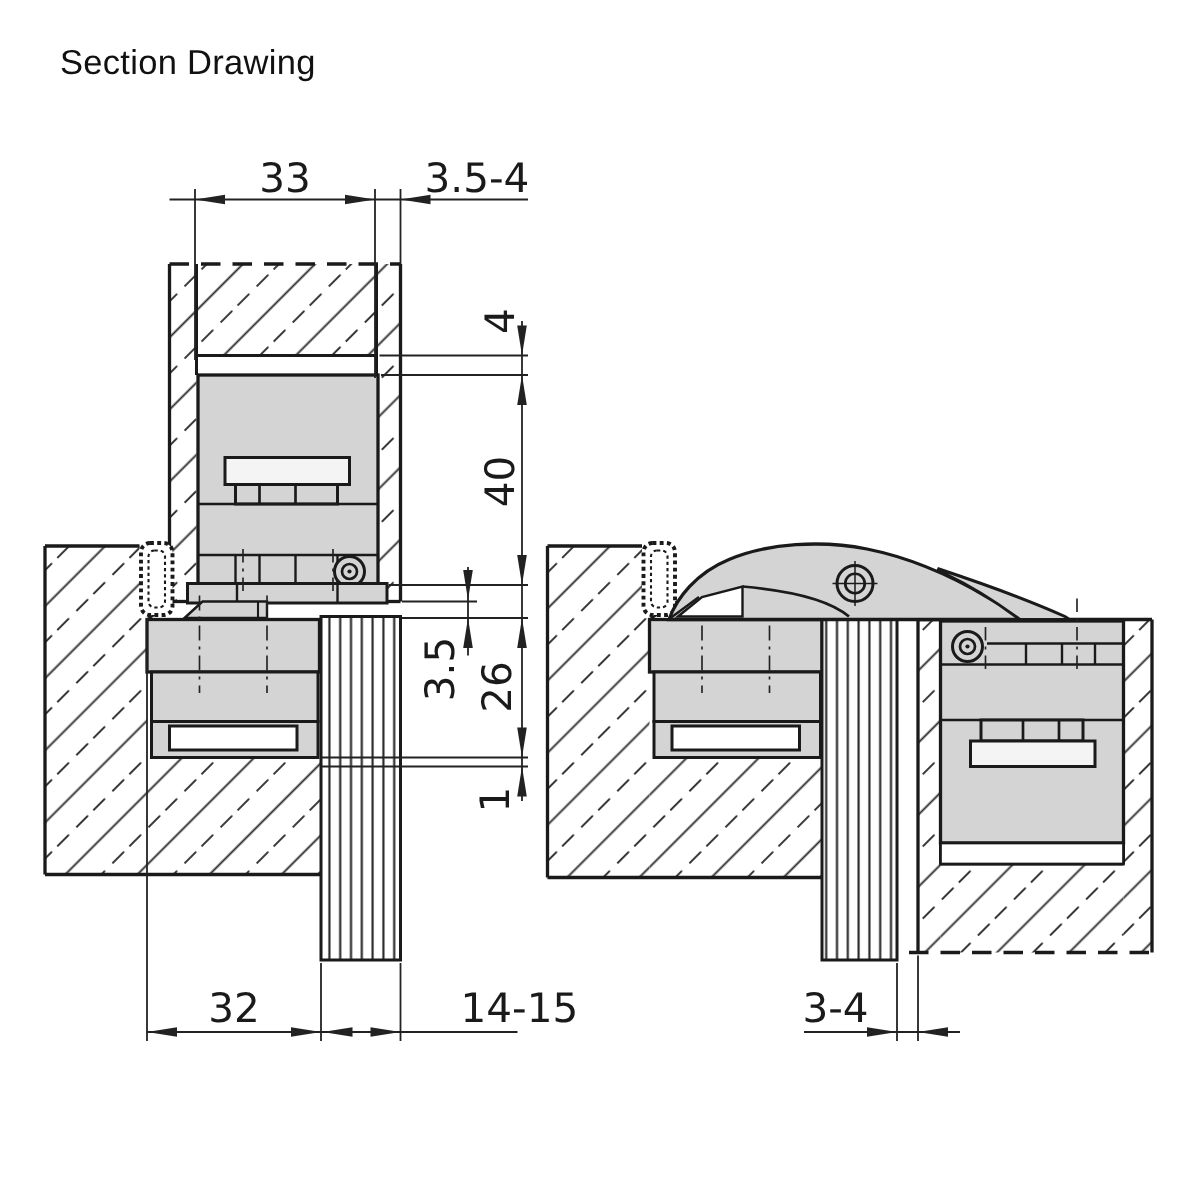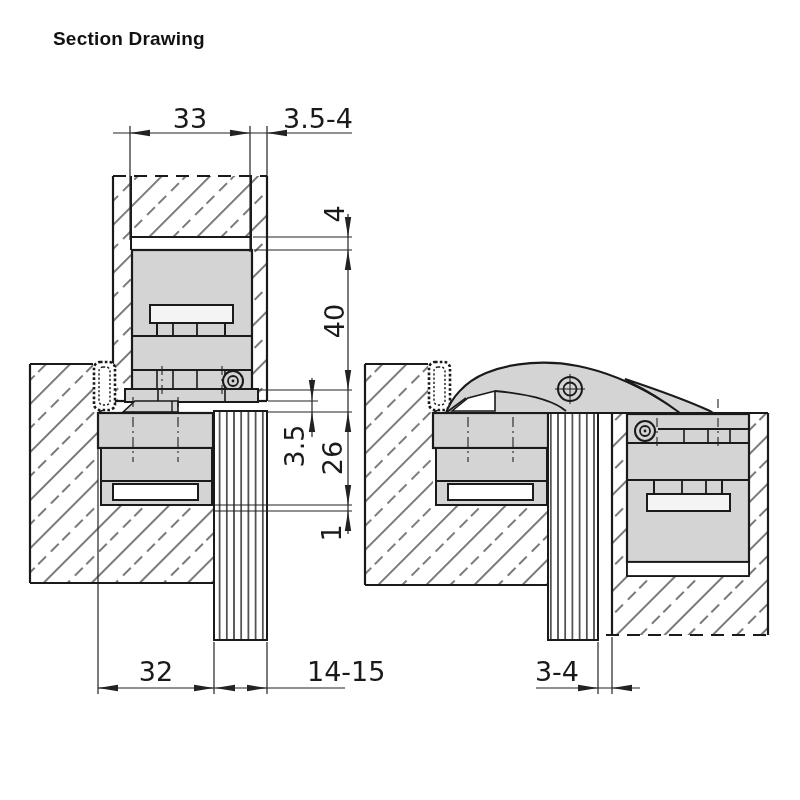--- a/index.html
+++ b/index.html
@@ -1,17 +1,17 @@
 <!DOCTYPE html>
 <html><head>
 <meta charset="utf-8">
 <style>
   html,body{margin:0;padding:0;background:#fff;width:800px;height:800px;overflow:hidden;}
   .page{position:relative;width:800px;height:800px;background:#fff;font-family:"Liberation Sans",sans-serif;}
-  .title{position:absolute;left:40px;top:28px;font-size:19px;font-weight:700;color:#111;letter-spacing:.2px;margin-left:13px;}
+  .title{position:absolute;left:40px;top:28px;font-size:23px;font-weight:400;color:#111;letter-spacing:.2px;}
   svg{position:absolute;left:0;top:0;}
   text.dim{font-family:"DejaVu Sans",sans-serif;font-size:27px;fill:#1a1a1a;}
 </style>
 </head>
 <body>
 
 <div class="page">
   <div class="title">Section Drawing</div>
 
   <svg width="800" height="800" viewBox="0 0 800 800">

